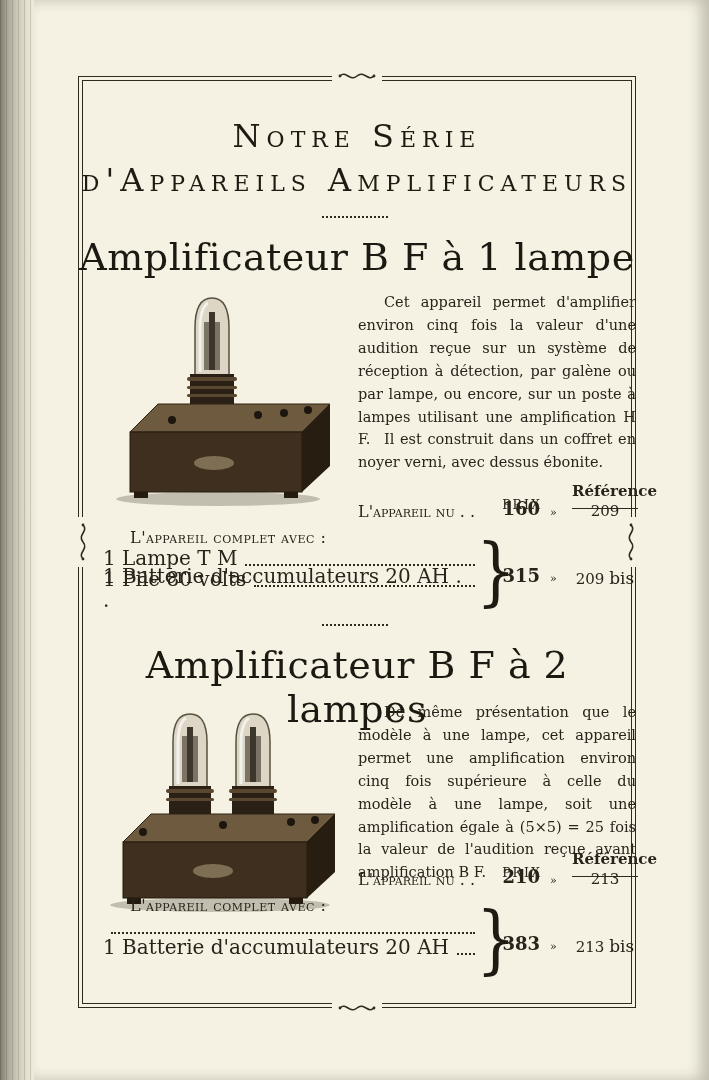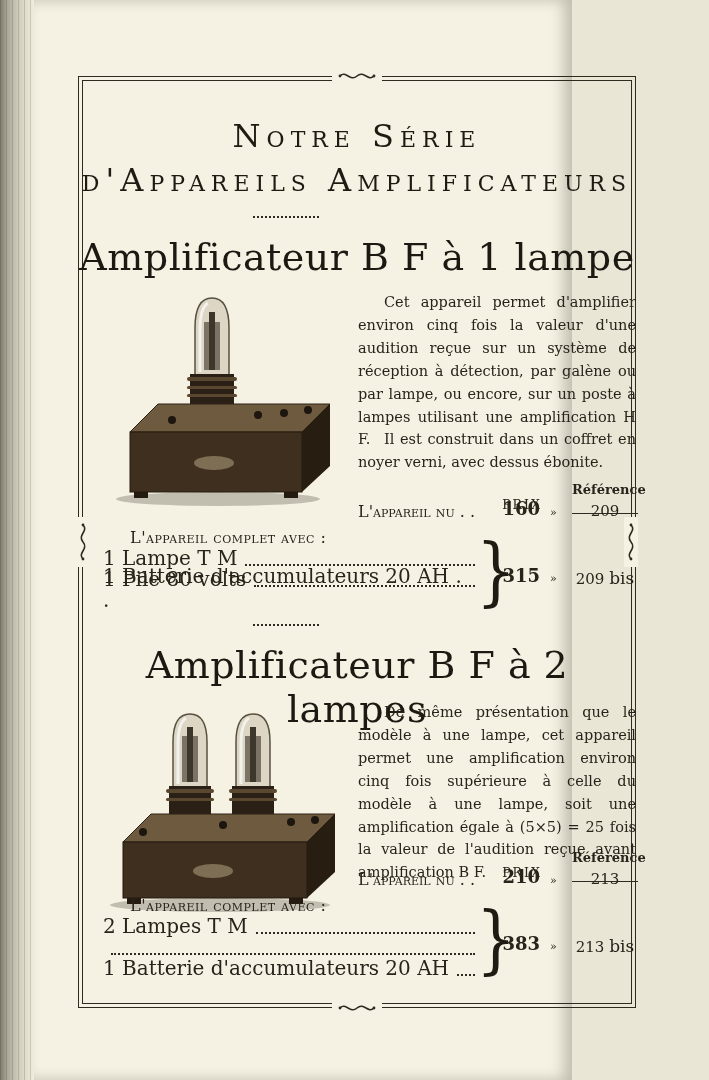--- a/index.html
+++ b/index.html
@@ -3,21 +3,21 @@
 <meta charset="utf-8">
 <style>
   * { margin:0; padding:0; box-sizing:border-box; }
   body {
     width:709px; height:1080px;
     background:#e9e6d6;
     font-family:"DejaVu Serif","Liberation Serif",serif;
     color:#29241b;
     overflow:hidden;
   }
-  .page { position:relative; width:572px; height:1080px; background:#c4b5fd; }
+  .page { position:relative; width:709px; height:1080px; background:#c4b5fd; }
   .book-edge {
     position:absolute; left:0; top:0; width:34px; height:100%;
     background:
       repeating-linear-gradient(90deg, rgba(60,55,45,0.18) 0 1px, rgba(0,0,0,0) 1px 6px),
       linear-gradient(90deg,#7e7b6d 0%,#a8a595 20%,#c9c6b6 48%,#e2dfcf 78%,#efecdc 100%);
   }
   .paper {
     position:absolute; left:34px; top:0; right:0; bottom:0;
     background:#f5f2e3;
     box-shadow:-8px 0 14px rgba(40,35,25,0.25) inset;
@@ -57,21 +57,21 @@
     font-size:14.5px; line-height:1.58; text-align:justify; text-indent:26px;
     color:#29241b;
   }
   .pricing { position:absolute; left:78px; width:558px; height:130px; }
   .pricing .price-header {
     position:absolute; left:414px; top:16px; width:60px; text-align:center;
     font-size:12.5px; letter-spacing:2px;
   }
   .pricing .ref-header {
     position:absolute; left:494px; top:1px; width:66px; text-align:center;
-    font-size:13px; font-weight:bold; border-bottom:1px solid #2e2a20; padding-bottom:16px;
+    font-size:15px; font-weight:bold; border-bottom:1px solid #2e2a20; padding-bottom:8px;
   }
   .smallcaps { font-variant:small-caps; }
   .pricing .nude-label { position:absolute; left:280px; top:21px; font-size:16px; }
   .pricing .nude-price, .pricing .complete-price {
     position:absolute; left:402px; width:60px; text-align:right;
     font-weight:bold; font-size:18px;
   }
   .pricing .nude-price { top:17px; }
   .pricing .unit { position:absolute; left:472px; font-size:11px; }
   .pricing .nude-unit { top:25px; }
@@ -247,24 +247,20 @@
     <div class="price-header">PRIX</div>
     <div class="ref-header">Référence</div>
     <div class="nude-label smallcaps">L'appareil nu . .</div>
     <div class="nude-price">210</div>
     <div class="unit nude-unit">»</div>
     <div class="refval nude-ref">213</div>
 
     <div class="complete-label smallcaps">L'appareil complet avec :</div>
     <div class="items">
       <div class="item-row">
-        <span>2 Lampes T M</span>
-          <span class="leader"></span>
-      </div>
-      <div class="item-row">
           <span class="leader"></span>
       </div>
       <div class="item-row">
         <span>1 Batterie d'accumulateurs 20 AH</span>
           <span class="leader"></span>
       </div>
     </div>
     <div class="brace">}</div>
     <div class="complete-price">383</div>
     <div class="unit complete-unit">»</div>

